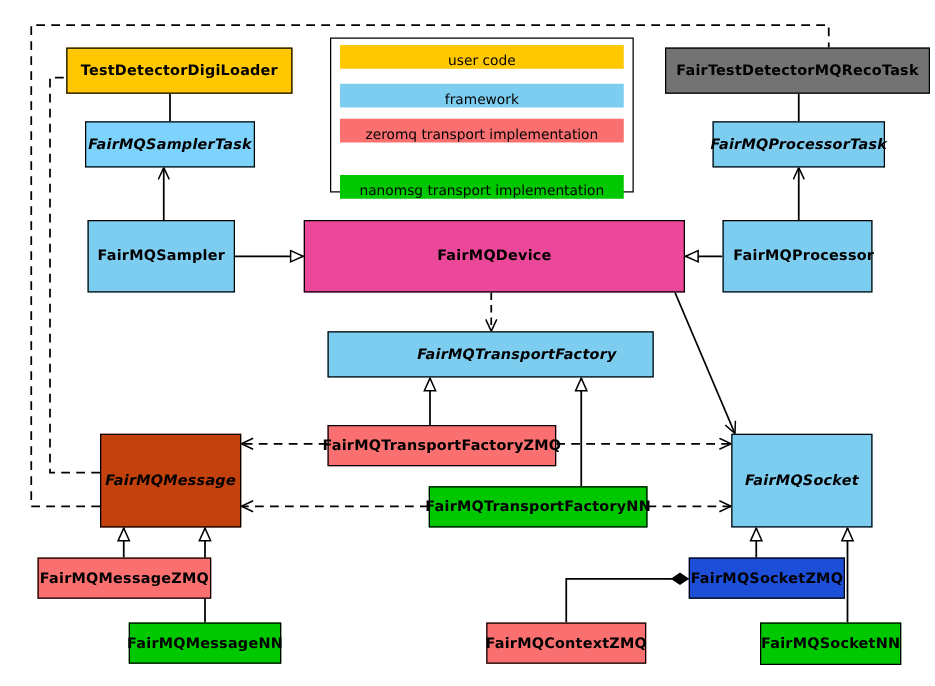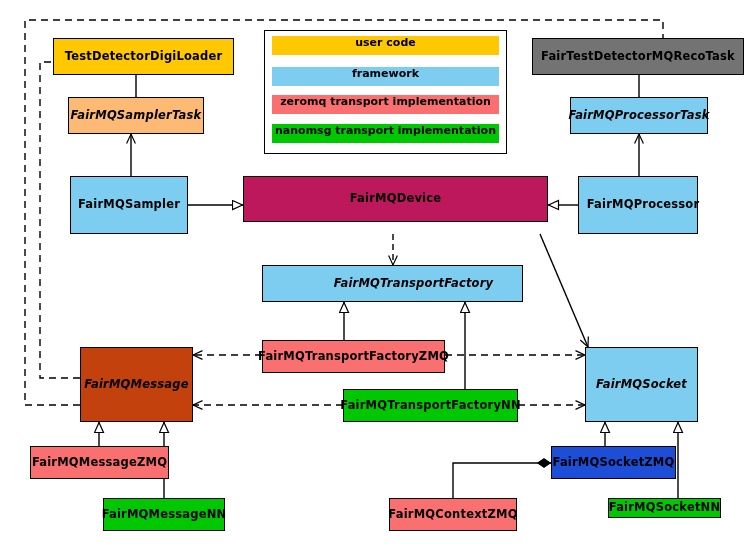--- a/index.html
+++ b/index.html
@@ -22,23 +22,23 @@
   .node.abstract{font-style:italic;}
   .legend-box{
     position:absolute;
     box-sizing:border-box;
     border:1.4px solid #000000;
     background:#ffffff;
   }
   .legend-row{
     position:absolute;
     box-sizing:border-box;
-    display:flex;align-items:flex-start;justify-content:center;
+    display:flex;align-items:flex-end;justify-content:center;
     font-size:11px;
-    font-weight:bold;
+    font-weight:normal;
     color:#000000;
   }
 </style>
 </head>
 <body>
 
 <div id="canvas">
 
   <svg class="edges" viewBox="0 0 748 549" xmlns="http://www.w3.org/2000/svg">
     <defs>
@@ -103,34 +103,34 @@
 
   <div class="legend-row" style="left:272px;top:36px;width:227px;height:19px;background:#FFC800;">
     <span>user code</span>
   </div>
   <div class="legend-row" style="left:272px;top:67px;width:227px;height:19px;background:#7DCDF0;">
     <span>framework</span>
   </div>
   <div class="legend-row" style="left:272px;top:95px;width:227px;height:19px;background:#FA7070;">
     <span>zeromq transport implementation</span>
   </div>
-  <div class="legend-row" style="left:272px;top:124px;width:227px;height:19px;background:#00C800;">
+  <div class="legend-row" style="left:272px;top:140px;width:227px;height:19px;background:#00C800;">
     <span>nanomsg transport implementation</span>
   </div>
 
   <div class="node" style="left:53px;top:38px;width:181px;height:37px;background:#FFC800;">
       <span>TestDetectorDigiLoader</span>
     </div>
-  <div class="node abstract" style="left:68px;top:97px;width:136px;height:37px;background:#fdba74;">
+  <div class="node abstract" style="left:68px;top:97px;width:136px;height:37px;background:#7dd3fc;">
       <span>FairMQSamplerTask</span>
     </div>
   <div class="node" style="left:70px;top:176px;width:118px;height:58px;background:#7DCDF0;">
       <span>FairMQSampler</span>
     </div>
-  <div class="node" style="left:243px;top:176px;width:305px;height:46px;background:#be185d;">
+  <div class="node" style="left:243px;top:176px;width:305px;height:58px;background:#ec4899;">
       <span>FairMQDevice</span>
     </div>
   <div class="node" style="left:578px;top:176px;width:120px;height:58px;background:#7DCDF0;padding-left:14px;">
       <span>FairMQProcessor</span>
     </div>
   <div class="node abstract" style="left:570px;top:97px;width:138px;height:37px;background:#7DCDF0;">
       <span>FairMQProcessorTask</span>
     </div>
   <div class="node" style="left:532px;top:38px;width:212px;height:37px;background:#737373;">
       <span>FairTestDetectorMQRecoTask</span>
@@ -152,20 +152,20 @@
     </div>
   <div class="node" style="left:103px;top:498px;width:122px;height:33px;background:#00C800;">
       <span>FairMQMessageNN</span>
     </div>
   <div class="node" style="left:30px;top:446px;width:139px;height:33px;background:#FA7070;">
       <span>FairMQMessageZMQ</span>
     </div>
   <div class="node" style="left:551px;top:446px;width:125px;height:33px;background:#1d4ed8;">
       <span>FairMQSocketZMQ</span>
     </div>
-  <div class="node" style="left:608px;top:498px;width:113px;height:20px;background:#00C800;">
+  <div class="node" style="left:608px;top:498px;width:113px;height:34px;background:#00C800;">
       <span>FairMQSocketNN</span>
     </div>
   <div class="node" style="left:389px;top:498px;width:128px;height:33px;background:#FA7070;">
       <span>FairMQContextZMQ</span>
     </div>
 
 </div>
 
 </body></html>

